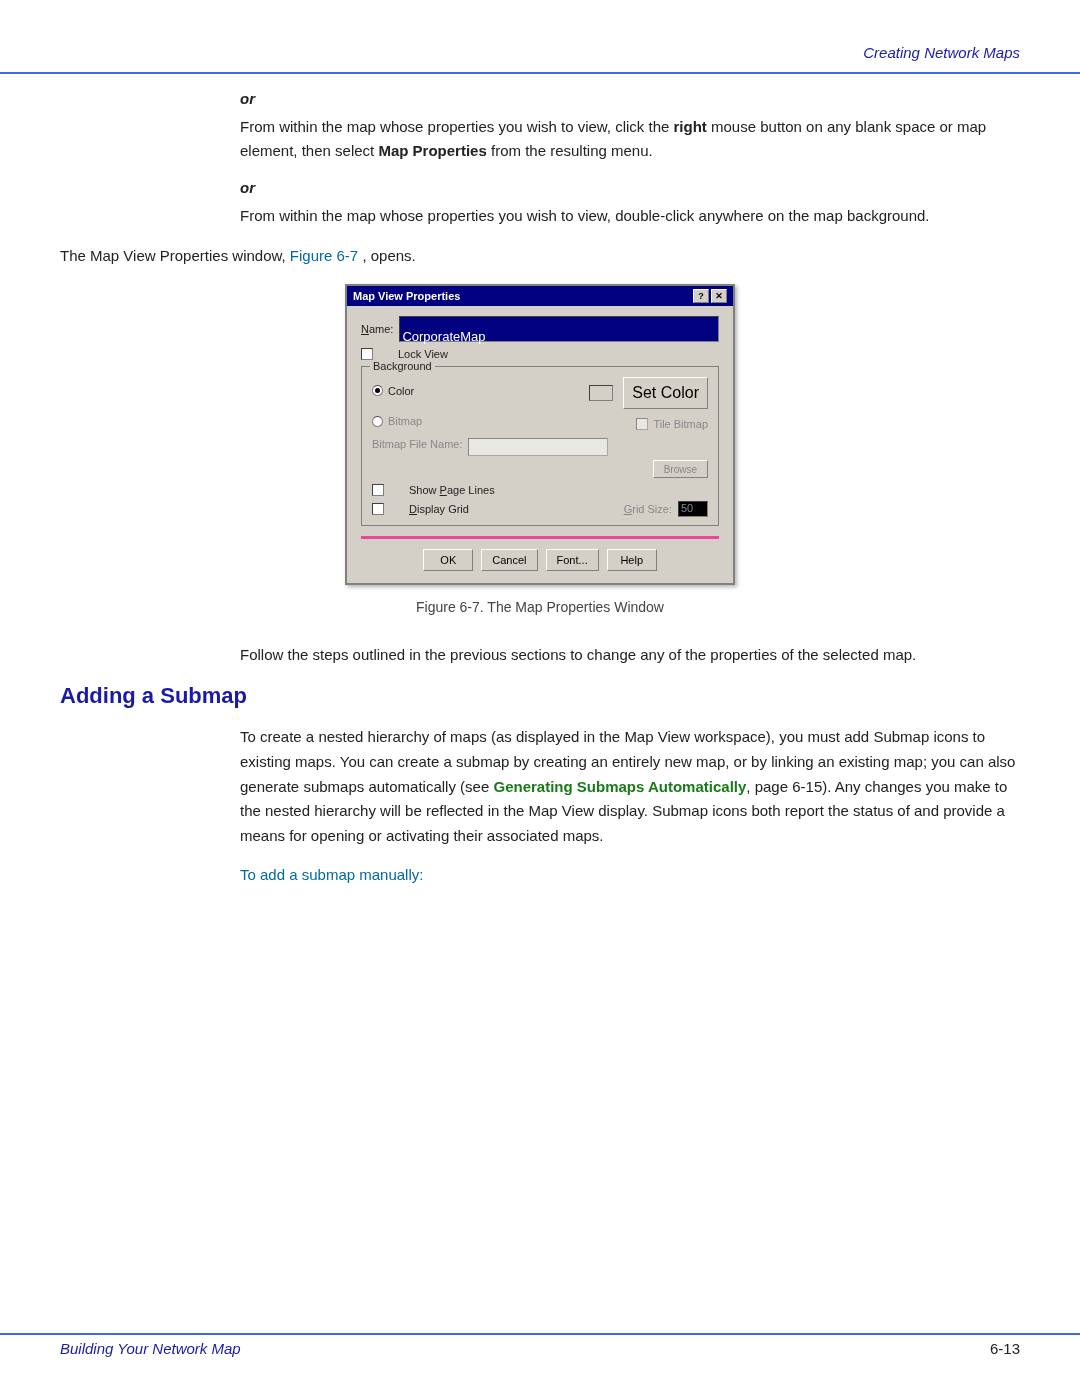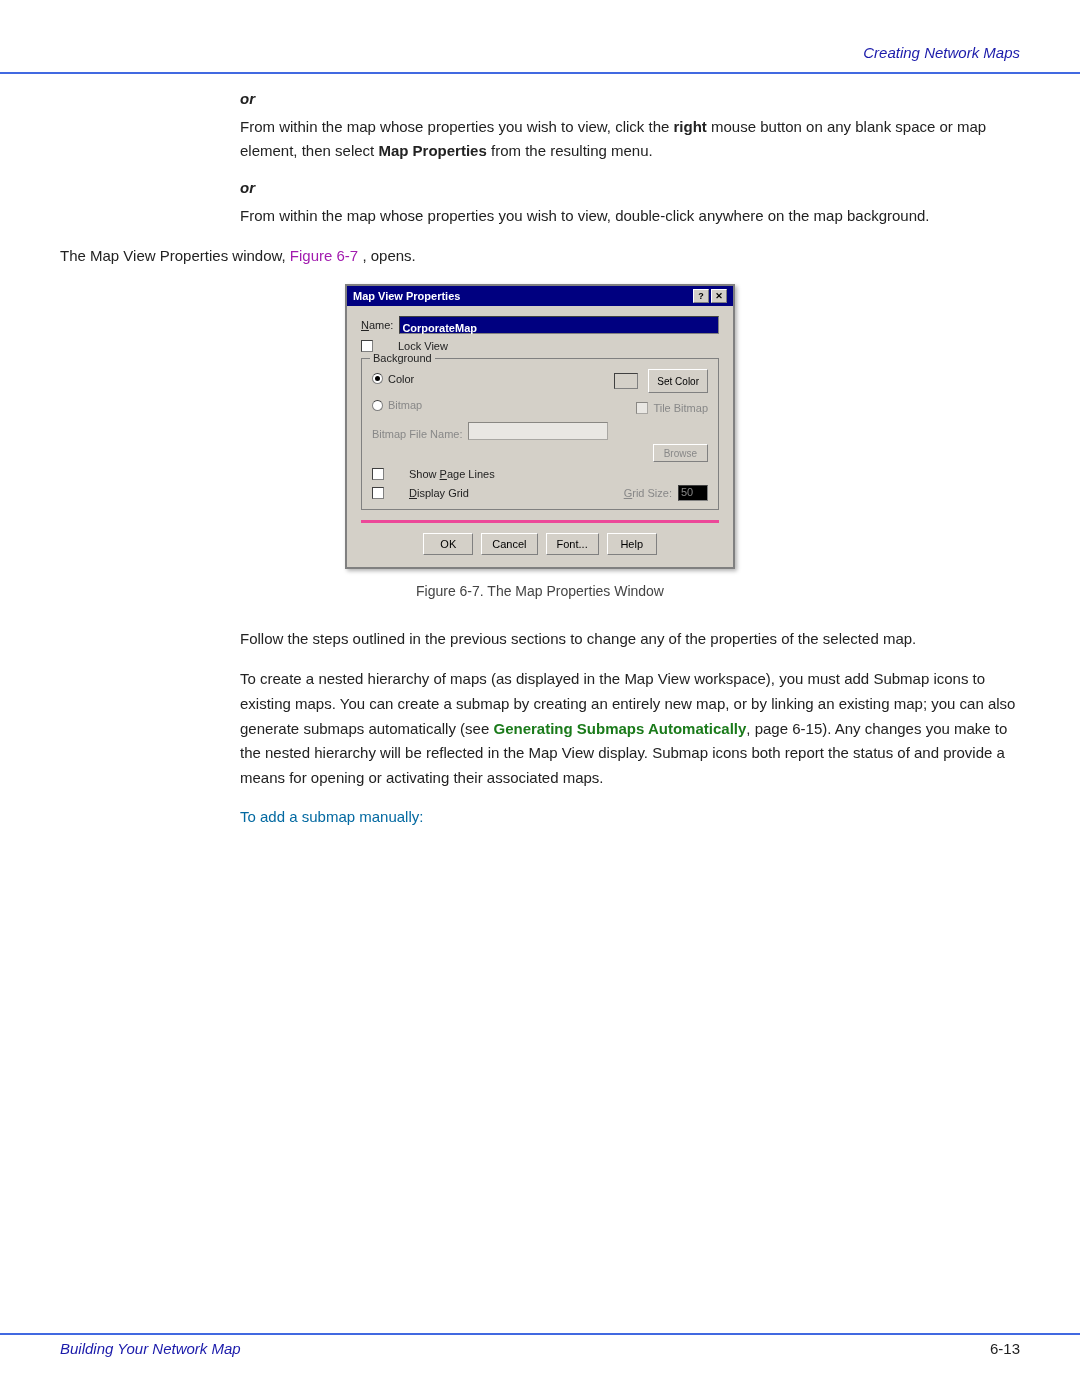--- a/index.html
+++ b/index.html
@@ -153,23 +153,22 @@
       white-space: nowrap;
     }
 
     .dialog-input {
       flex: 1;
       height: 18px;
       background: #ffffff;
       border: 1px solid #808080;
       border-top-color: #404040;
       border-left-color: #404040;
-      font-size: 11px;
-      padding: 5px 2px;
-      font-weight: bold;
+      font-size: 13px;
+      padding: 12px 2px;
     }
 
     .input-selected {
       background: #000080;
       color: #ffffff;
     }
 
     .dialog-checkbox-row {
       display: flex;
       align-items: center;
@@ -234,27 +233,27 @@
       background: #000;
     }
 
     .inline-group {
       display: flex;
       align-items: center;
       justify-content: space-between;
     }
 
     .set-color-btn {
-      height: 24px;
+      height: 32px;
       background: #d4d0c8;
       border: 1px solid #808080;
       border-top-color: #fff;
       border-left-color: #fff;
       padding: 1px 8px;
-      font-size: 10px;
+      font-size: 16px;
       cursor: pointer;
       margin-left: 10px;
     }
 
     .color-swatch {
       width: 24px;
       height: 16px;
       background: #d4d0c8;
       border: 1px solid #808080;
       border-top-color: #404040;
@@ -394,21 +393,21 @@
       bottom: 62px;
       left: 0;
     }
 
     .dialog-disabled {
       color: #888888;
     }
 
     .bitmap-filename-row {
       display: flex;
-      align-items: flex-end;
+      align-items: flex-start;
       margin-bottom: 4px;
     }
 
     .bitmap-browse-row {
       display: flex;
       justify-content: flex-end;
       margin-bottom: 6px;
     }
   </style>
 </head>
@@ -427,21 +426,21 @@
     <div class="body-text">
       From within the map whose properties you wish to view, click the <b>right</b> mouse button on any blank space or map element, then select <b>Map Properties</b> from the resulting menu.
     </div>
 
     <div class="or-label">or</div>
 
     <div class="body-text">From within the map whose properties you wish to view, double-click anywhere on the map background.</div>
 
     <div class="figure-ref-text">
       <span>The Map View Properties window,</span>
-      <span class="link" style="color:#a21caf; text-decoration:none;">Figure 6-7</span>
+      <span class="link" style="color:#0369a1; text-decoration:none;">Figure 6-7</span>
       <span>, opens.</span>
     </div>
 
     <div class="dialog-container">
       <div class="dialog-box">
 
         <div class="dialog-titlebar">
           <span>Map View Properties</span>
           <div class="dialog-titlebar-buttons">
             <div class="dialog-titlebar-btn">?</div>
@@ -535,20 +534,21 @@
           </div>
 
         </div>
       </div>
 
       <div class="figure-caption">Figure 6-7.  The Map Properties Window</div>
     </div>
 
     <div class="body-text">Follow the steps outlined in the previous sections to change any of the properties of the selected map.</div>
 
+    <div class="section-heading">Adding a Submap</div>
 
     <div class="section-body">
       <span>To create a nested hierarchy of maps (as displayed in the Map View workspace), you must add Submap icons to existing maps. You can create a submap by creating an entirely new map, or by linking an existing map; you can also generate submaps automatically (see</span>
       <a class="link-green">
         <span>Generating Submaps Automatically</span></a><span>, page 6-15</span><span>). Any changes you make to the nested hierarchy will be reflected in the Map View display. Submap icons both report the status of and provide a means for opening or activating their associated maps.</span>
     </div>
 
     <div class="section-subtext">To add a submap manually:</div>
 
   </div>

